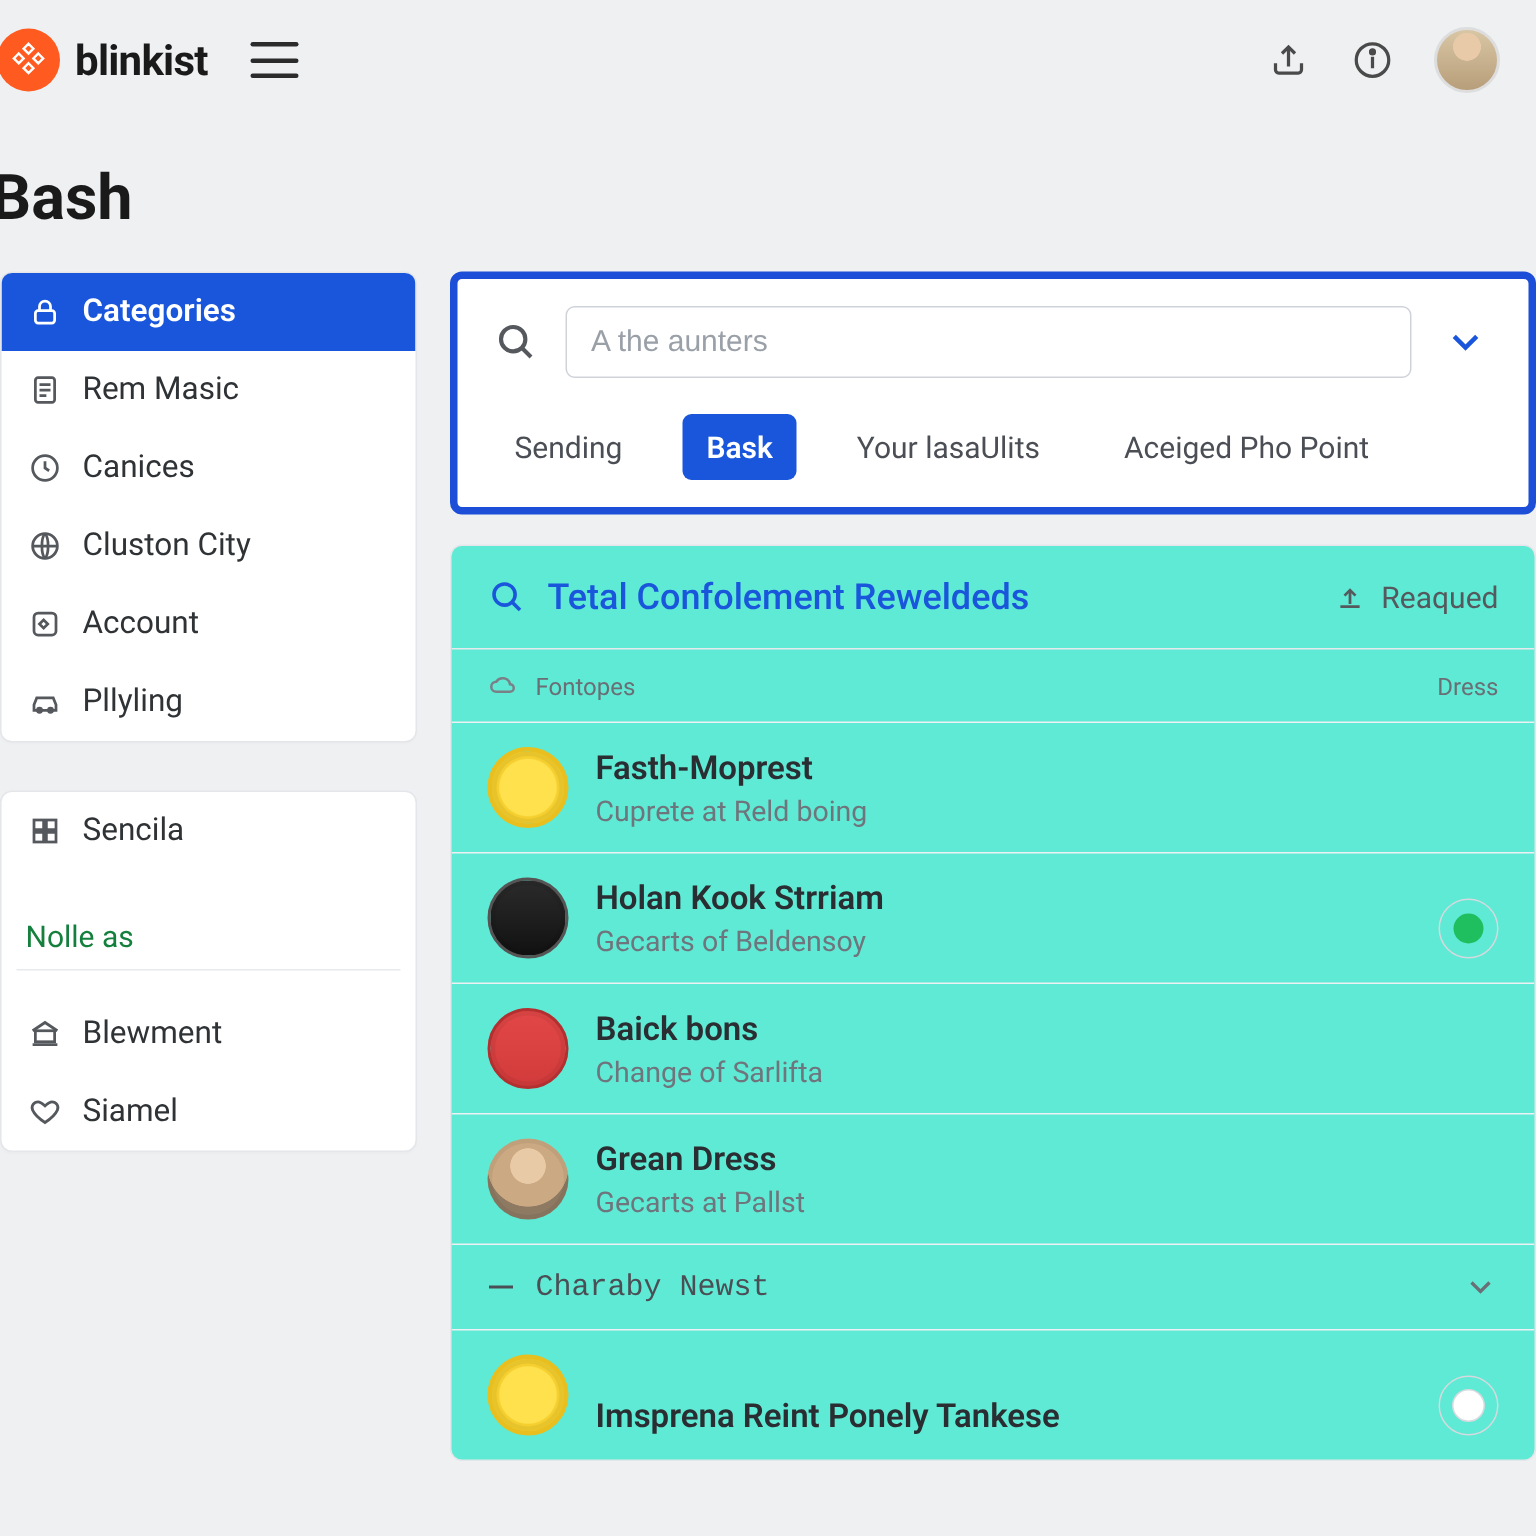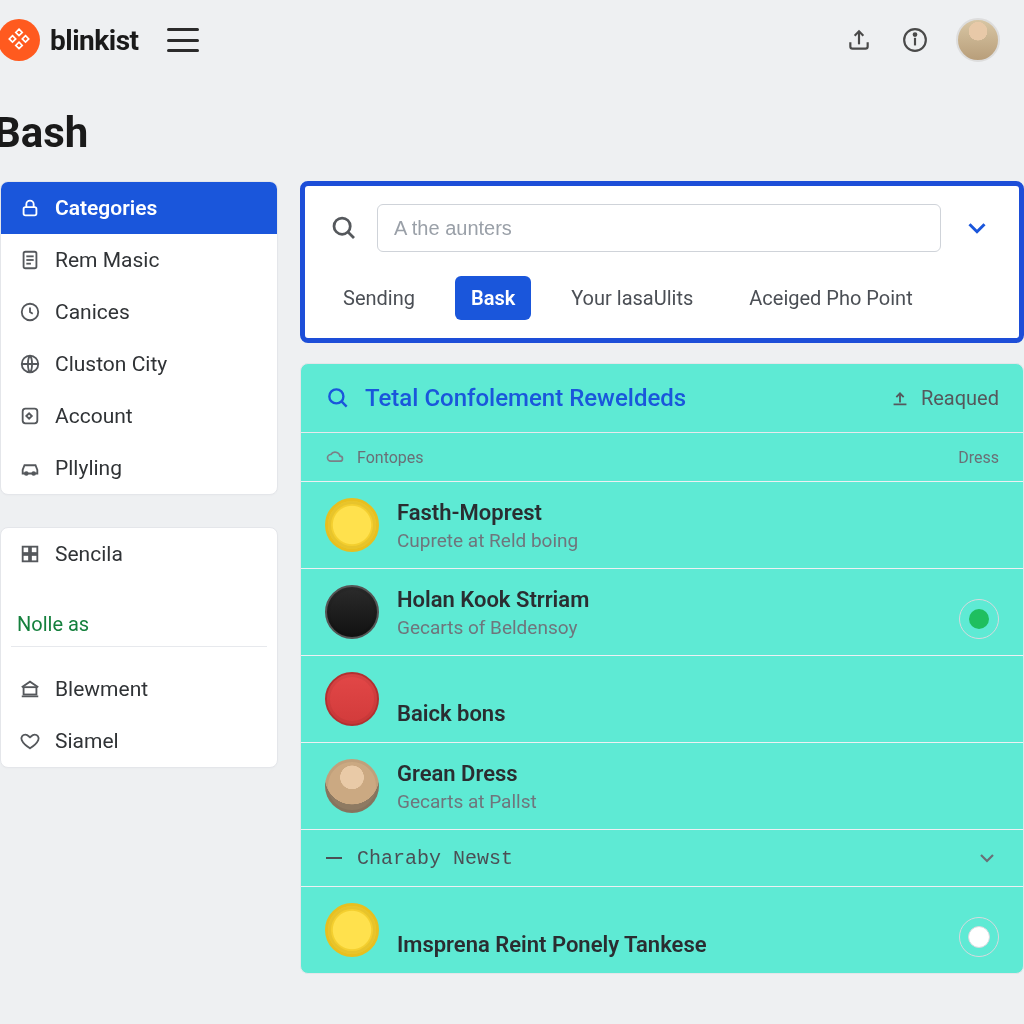--- a/index.html
+++ b/index.html
@@ -378,20 +378,21 @@
           <div class="row-title">Holan Kook Strriam</div>
           <div class="row-sub">Gecarts of Beldensoy</div>
         </div>
         <div class="status-dot green"></div>
       </div>
 
       <div class="row">
         <div class="cover cover-red"></div>
         <div class="row-body">
           <div class="row-title">Baick bons</div>
+          <div class="row-sub">Change of Sarlifta</div>
         </div>
       </div>
 
       <div class="row">
         <div class="cover cover-face"></div>
         <div class="row-body">
           <div class="row-title">Grean Dress</div>
           <div class="row-sub">Gecarts at Pallst</div>
         </div>
       </div>

